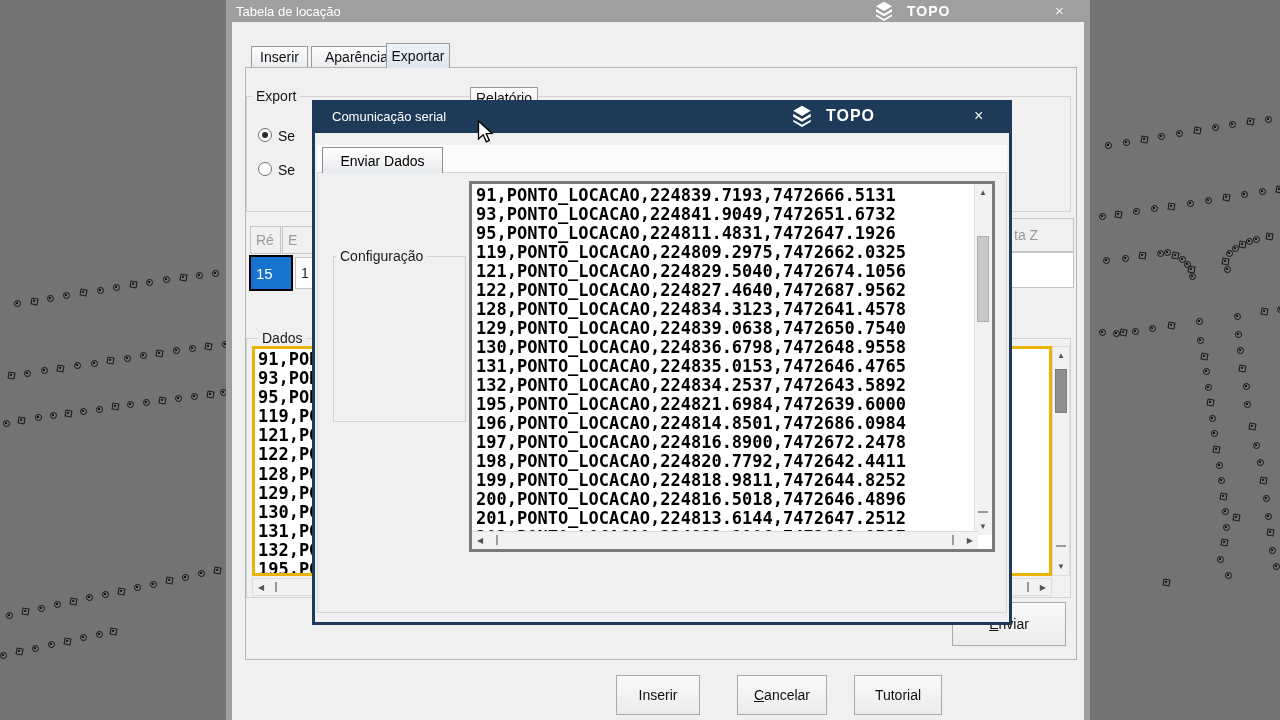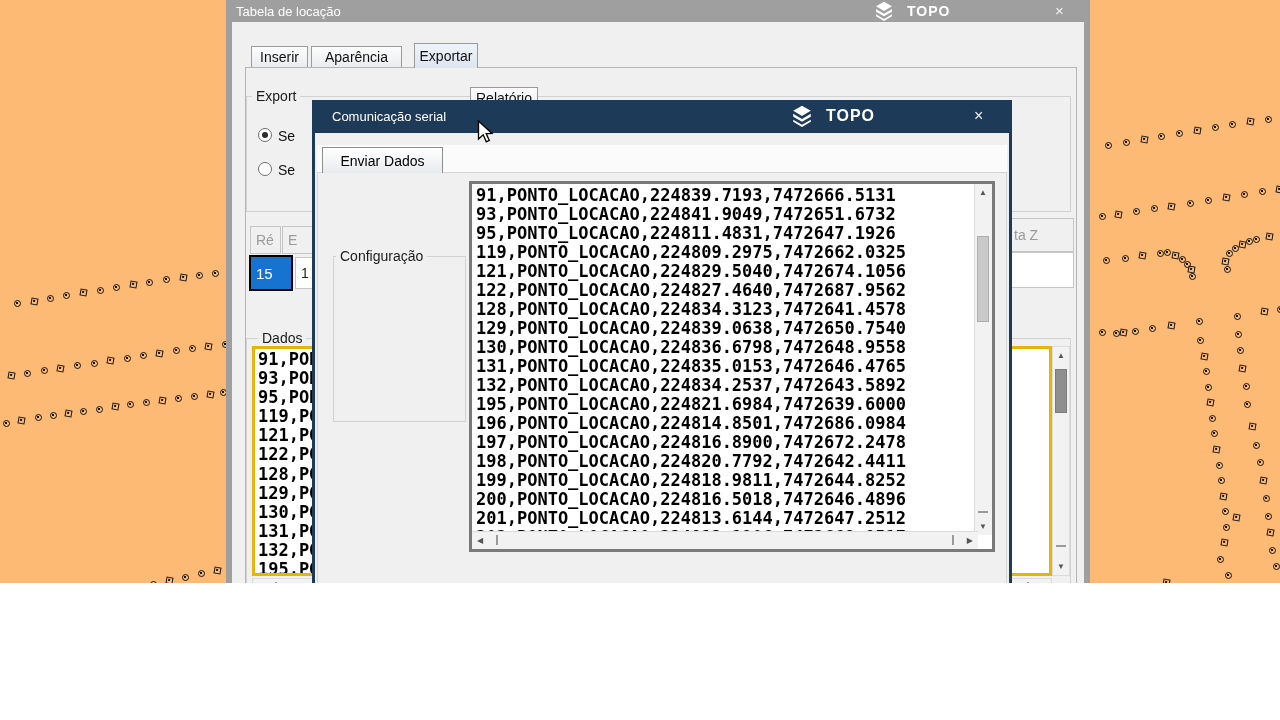--- a/index.html
+++ b/index.html
@@ -1,18 +1,18 @@
 <!DOCTYPE html>
 <html><head>
 <meta charset="utf-8">
 <style>
   * { margin:0; padding:0; box-sizing:border-box; }
   html,body { width:1280px; height:720px; }
   body { font-family:"Liberation Sans",sans-serif; background:#fff; }
-  #stage { position:relative; width:1280px; height:583px; overflow:hidden; background:#fdba74; }
+  #stage { position:relative; width:1280px; height:720px; overflow:hidden; background:#737373; }
 
   
   .pt { position:absolute; width:7px; height:7px; border:1.4px solid #141414; border-radius:50%; }
   .pt::after { content:''; position:absolute; left:1.2px; top:1.2px; width:2px; height:2px; background:#141414; }
   .pt.sq { border-radius:0; transform:rotate(10deg); }
 
   
   .main-window { position:absolute; left:226px; top:0; width:864px; height:720px; background:#f0f0f0; }
   .mw-edge { position:absolute; top:0; width:6px; height:720px; background:#9f9f9f; }
   .mw-titlebar { position:absolute; left:0; top:0; width:864px; height:22px; background:#9f9f9f; }
@@ -233,21 +233,21 @@
           <path d="M4 12 16 19 28 12 28 16 16 23 4 16Z" fill="#fff"></path>
           <path d="M4 20 16 27 28 20 28 23 16 30 4 23Z" fill="#fff"></path>
         </svg>
         <span class="brand-text">TOPO</span>
       </div>
       <div class="close-x" style="left:829px; top:3px;">×</div>
     </div>
 
     <div class="tab" style="left:25px; width:57px;">Inserir</div>
     <div class="tab" style="left:85px; width:91px;">Aparência</div>
-    <div class="tab active" style="left:188px; width:64px;">Exportar</div>
+    <div class="tab active" style="left:160px; width:64px;">Exportar</div>
     <div class="tab" style="left:244px; width:68px;margin-top:41px;">Relatório</div>
     <div class="mw-panel"></div>
 
     <div class="groupbox" style="left:20px; top:96px; width:825px; height:116px;"></div>
     <div class="grouplabel" style="left:26px; top:88px;">Export</div>
     <div class="radio checked" style="left:32px; top:128px;"></div>
     <div class="radio-label" style="left:52px; top:128px;">Se</div>
     <div class="radio" style="left:32px; top:162px;"></div>
     <div class="radio-label" style="left:52px; top:162px;">Se</div>
 

